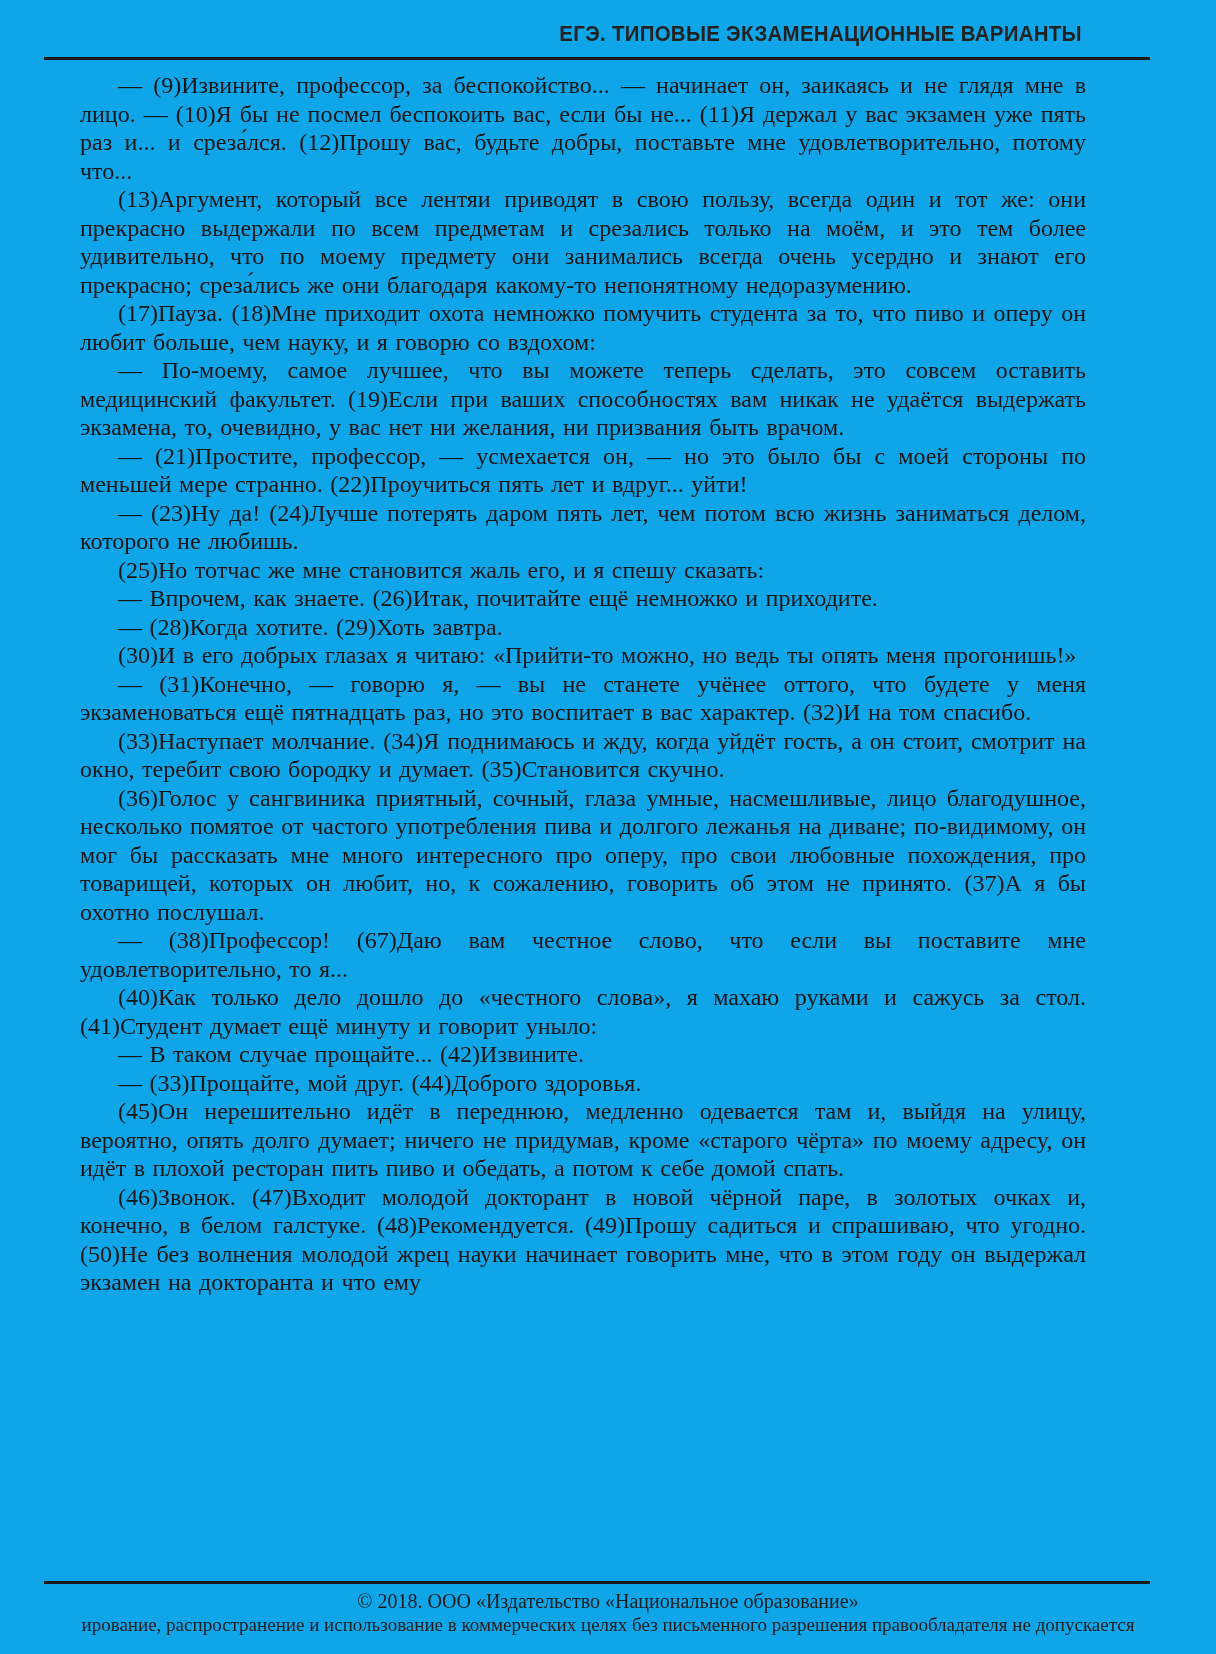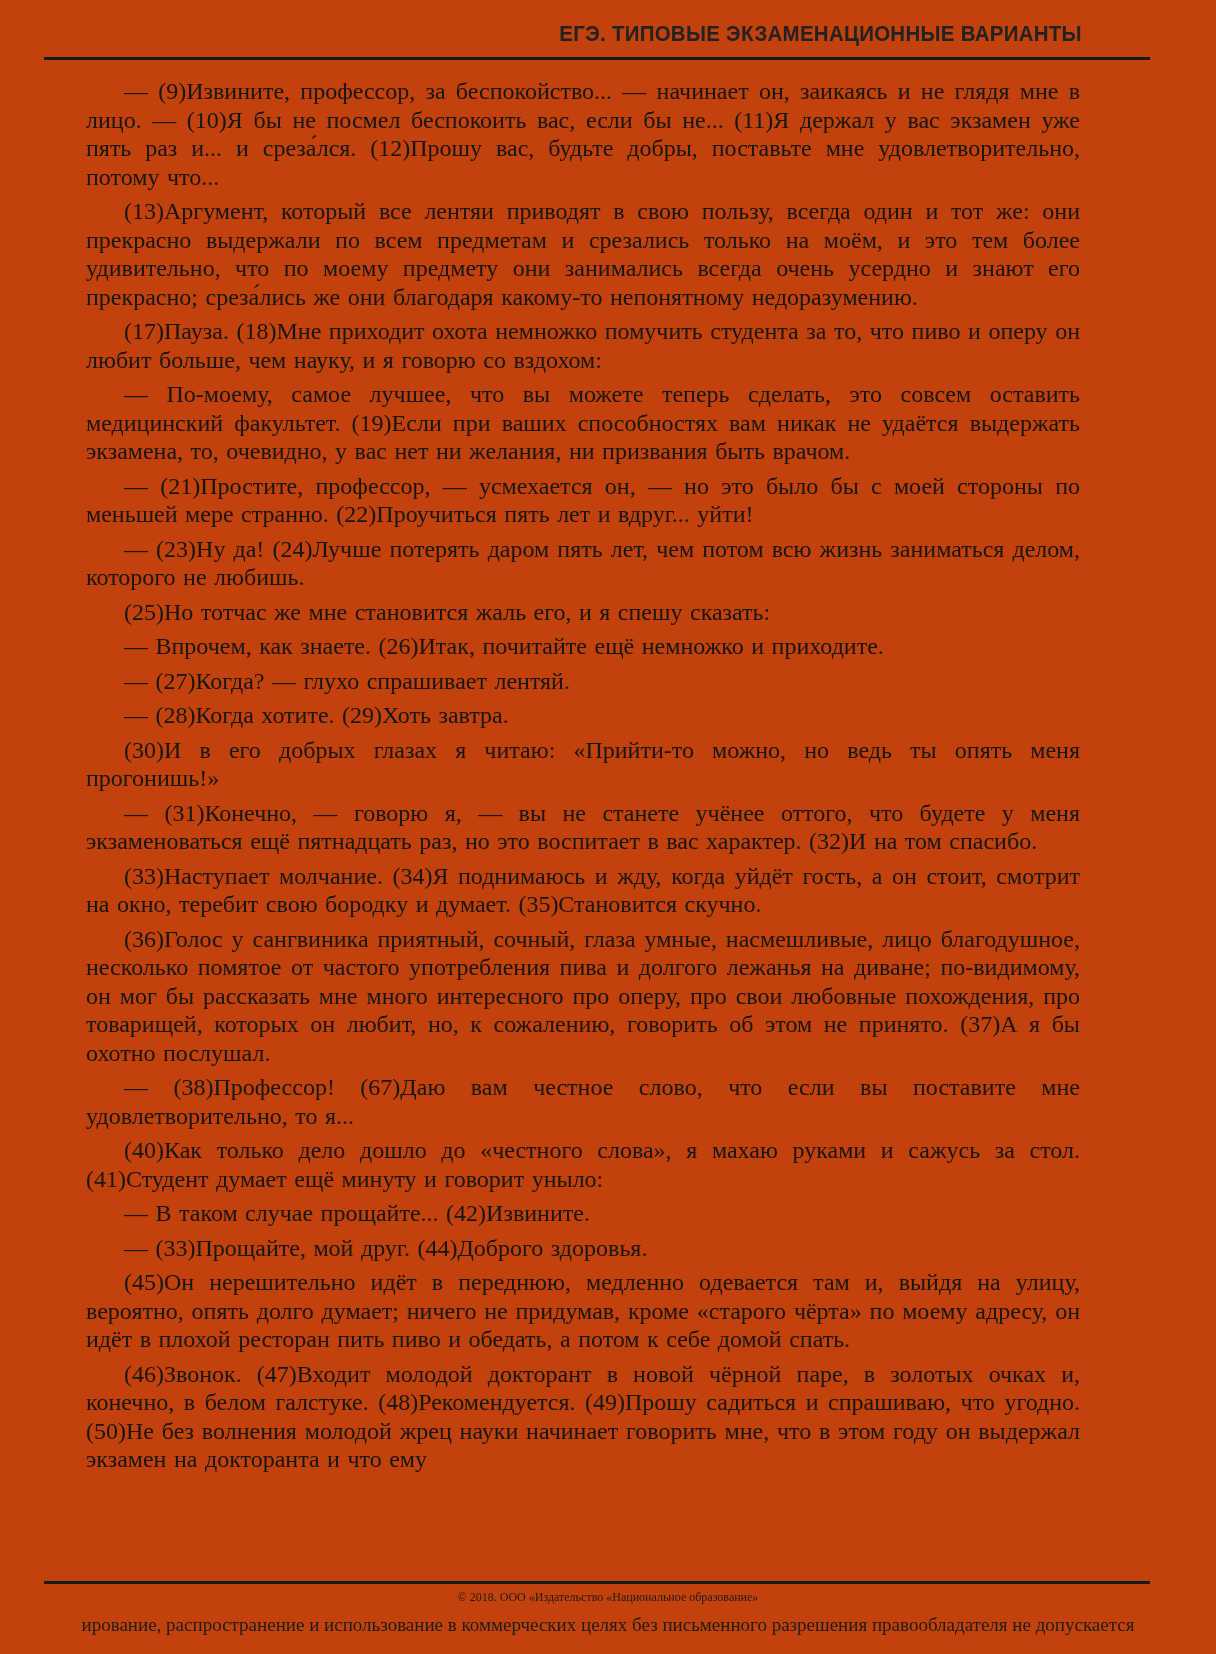--- a/index.html
+++ b/index.html
@@ -4,21 +4,21 @@
 <style>
   html, body {
     margin: 0;
     padding: 0;
     background: #ffffff;
   }
   .page {
     position: relative;
     width: 1216px;
     height: 1654px;
-    background: #c2410c;
+    background: #0ea5e9;
     overflow: hidden;
     color: #1b1b1b;
   }
   .header-title {
     position: absolute;
     top: 21px;
     right: 134px;
     font-family: "Liberation Sans", sans-serif;
     font-weight: bold;
     font-size: 22px;
@@ -44,40 +44,40 @@
     max-height: 1500px;
     overflow: hidden;
     font-family: "Liberation Serif", "DejaVu Serif", serif;
     font-size: 24px;
     line-height: 28.5px;
     text-align: justify;
     word-spacing: 1.5px;
     color: #161616;
   }
   .body-text p {
-    margin: 6px;
+    margin: 0;
     padding: 0;
     text-indent: 38px;
   }
   .footer-rule {
     position: absolute;
     top: 1581px;
     left: 44px;
     width: 1106px;
     height: 3px;
     background: #191919;
   }
   .copyright {
     position: absolute;
     top: 1590px;
     left: 0;
     width: 1216px;
     text-align: center;
     font-family: "Liberation Serif", "DejaVu Serif", serif;
-    font-size: 12px;
+    font-size: 20px;
     color: #1d1d1d;
     white-space: nowrap;
   }
   .notice {
     position: absolute;
     top: 1614px;
     left: 46px;
     width: 1124px;
     text-align: center;
     font-family: "Liberation Serif", "DejaVu Serif", serif;
@@ -97,21 +97,20 @@
 
   <main class="body-text">
     <p>— (9)Извините, профессор, за беспокойство... — начинает он, заикаясь и не глядя мне в лицо. — (10)Я бы не посмел беспокоить вас, если бы не... (11)Я держал у вас экзамен уже пять раз и... и среза́лся. (12)Прошу вас, будьте добры, поставьте мне удовлетворительно, потому что...</p>
     <p>(13)Аргумент, который все лентяи приводят в свою пользу, всегда один и тот же: они прекрасно выдержали по всем предметам и срезались только на моём, и это тем более удивительно, что по моему предмету они занимались всегда очень усердно и знают его прекрасно; среза́лись же они благодаря какому-то непонятному недоразумению.</p>
     <p>(17)Пауза. (18)Мне приходит охота немножко помучить студента за то, что пиво и оперу он любит больше, чем науку, и я говорю со вздохом:</p>
     <p>— По-моему, самое лучшее, что вы можете теперь сделать, это совсем оставить медицинский факультет. (19)Если при ваших способностях вам никак не удаётся выдержать экзамена, то, очевидно, у вас нет ни желания, ни призвания быть врачом.</p>
     <p>— (21)Простите, профессор, — усмехается он, — но это было бы с моей стороны по меньшей мере странно. (22)Проучиться пять лет и вдруг... уйти!</p>
     <p>— (23)Ну да! (24)Лучше потерять даром пять лет, чем потом всю жизнь заниматься делом, которого не любишь.</p>
     <p>(25)Но тотчас же мне становится жаль его, и я спешу сказать:</p>
     <p>— Впрочем, как знаете. (26)Итак, почитайте ещё немножко и приходите.</p>
-    <p>— (27)Когда? — глухо спрашивает лентяй.</p>
     <p>— (28)Когда хотите. (29)Хоть завтра.</p>
     <p>(30)И в его добрых глазах я читаю: «Прийти-то можно, но ведь ты опять меня прогонишь!»</p>
     <p>— (31)Конечно, — говорю я, — вы не станете учёнее оттого, что будете у меня экзаменоваться ещё пятнадцать раз, но это воспитает в вас характер. (32)И на том спасибо.</p>
     <p>(33)Наступает молчание. (34)Я поднимаюсь и жду, когда уйдёт гость, а он стоит, смотрит на окно, теребит свою бородку и думает. (35)Становится скучно.</p>
     <p>(36)Голос у сангвиника приятный, сочный, глаза умные, насмешливые, лицо благодушное, несколько помятое от частого употребления пива и долгого лежанья на диване; по-видимому, он мог бы рассказать мне много интересного про оперу, про свои любовные похождения, про товарищей, которых он любит, но, к сожалению, говорить об этом не принято. (37)А я бы охотно послушал.</p>
     <p>— (38)Профессор! (67)Даю вам честное слово, что если вы поставите мне удовлетворительно, то я...</p>
     <p>(40)Как только дело дошло до «честного слова», я махаю руками и сажусь за стол. (41)Студент думает ещё минуту и говорит уныло:</p>
     <p>— В таком случае прощайте... (42)Извините.</p>
     <p>— (33)Прощайте, мой друг. (44)Доброго здоровья.</p>
     <p>(45)Он нерешительно идёт в переднюю, медленно одевается там и, выйдя на улицу, вероятно, опять долго думает; ничего не придумав, кроме «старого чёрта» по моему адресу, он идёт в плохой ресторан пить пиво и обедать, а потом к себе домой спать.</p>

